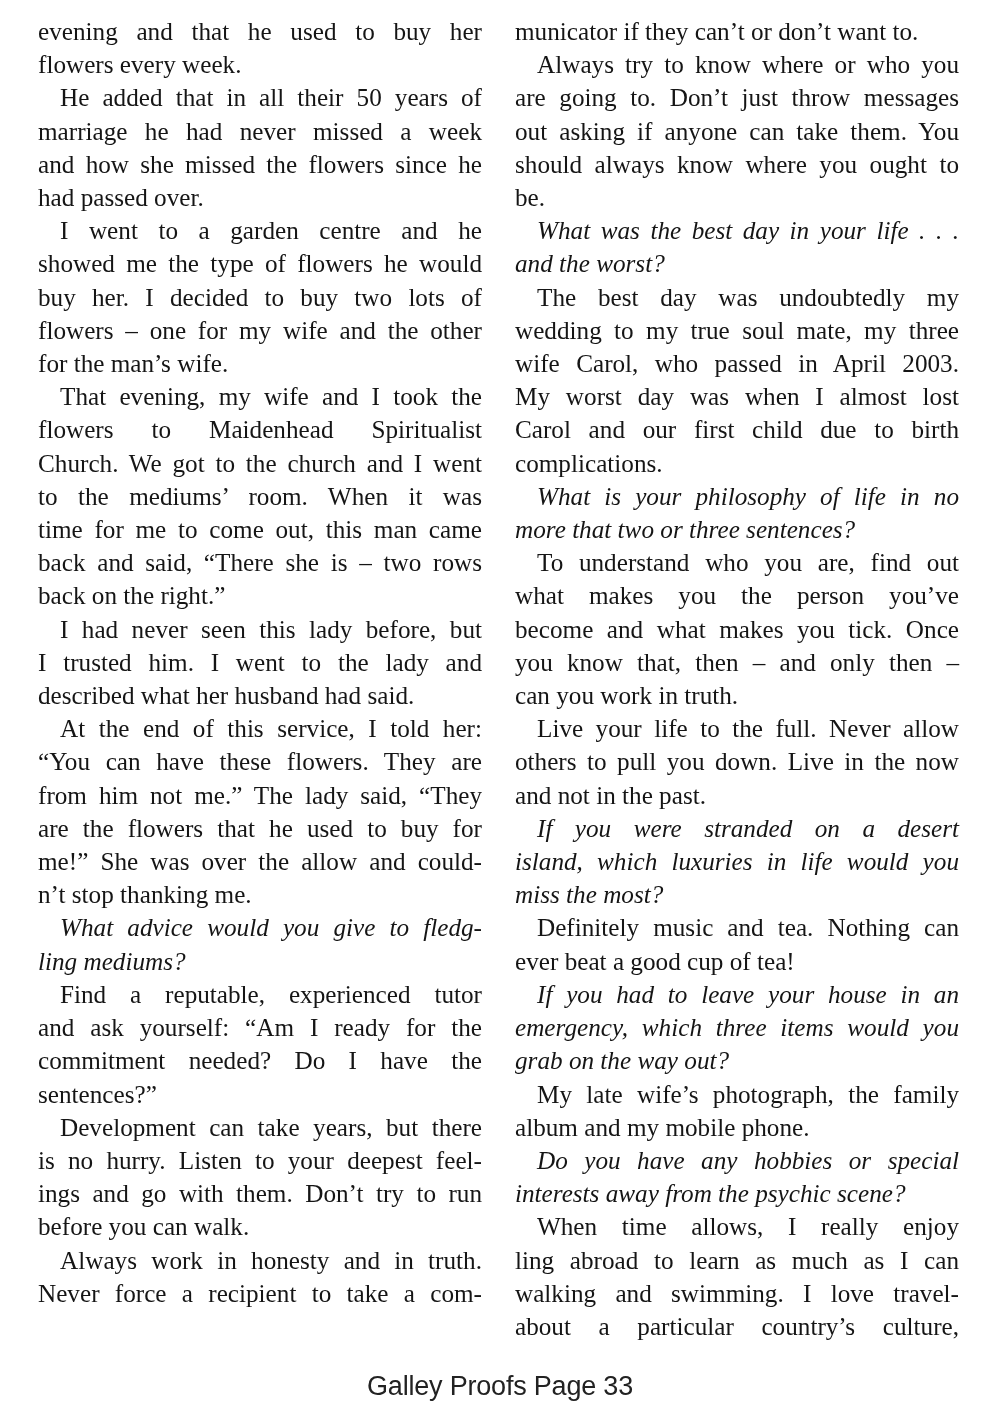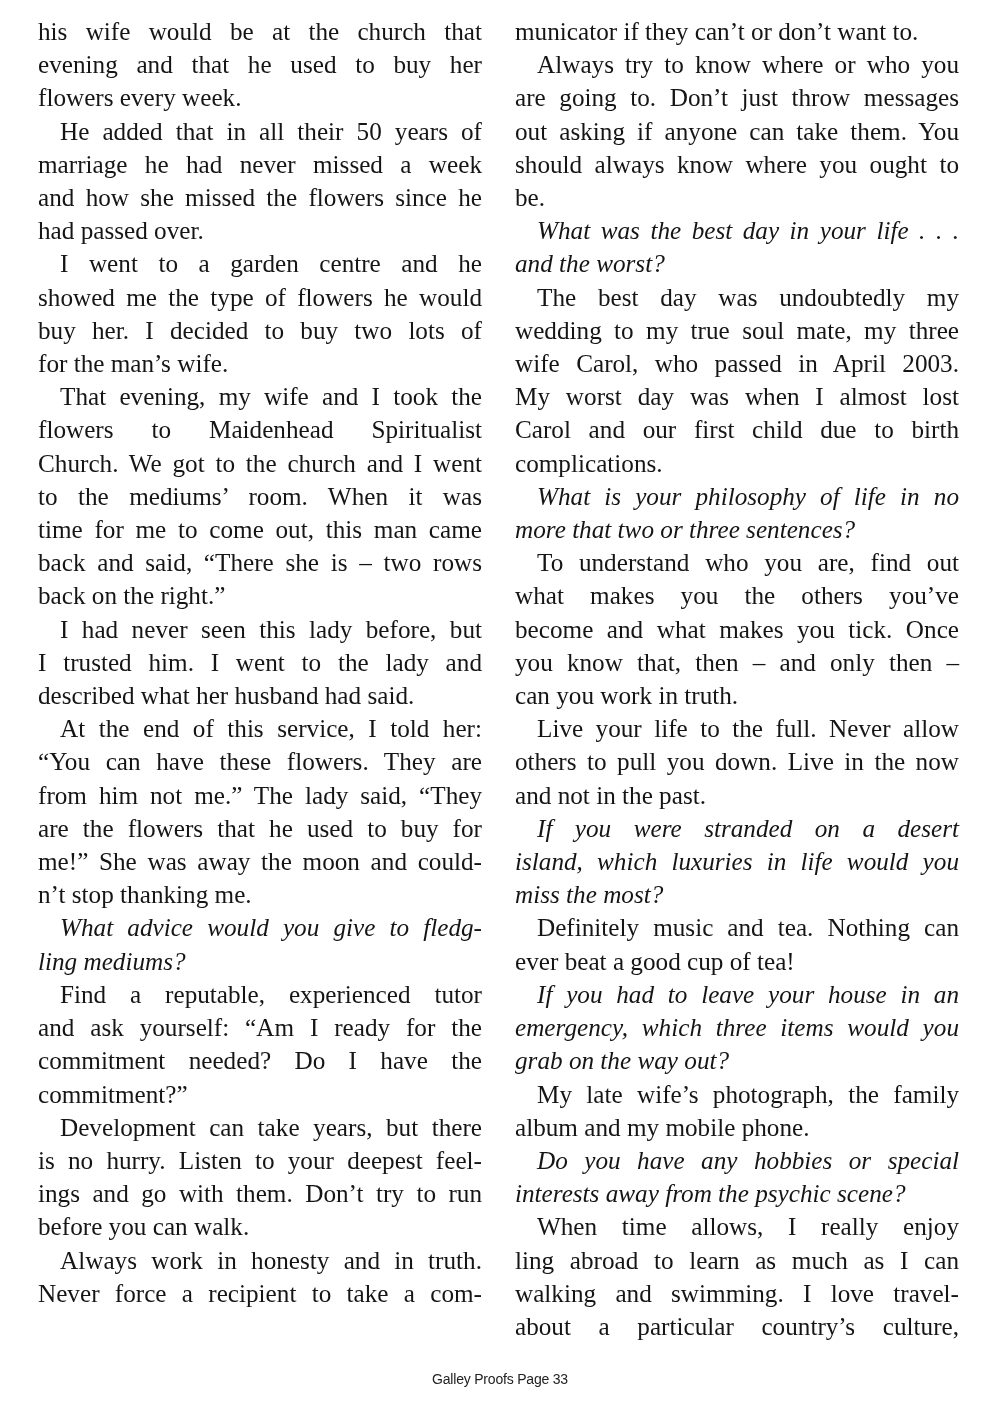--- a/index.html
+++ b/index.html
@@ -15,44 +15,44 @@
     }
     .col-left { left: 38px; }
     .col-right { left: 515px; }
     .para { margin: 0; text-align: justify; text-indent: 22px; }
     .para.noindent { text-indent: 0; }
     .para.q { font-style: italic; }
     .line { display: block; text-align: justify; text-align-last: justify; white-space: nowrap; }
     .line.last { text-align-last: left; }
     .footer {
       position: absolute; top: 1371px; left: 0; width: 1000px; text-align: center;
-      font-family: "Liberation Sans", "DejaVu Sans", sans-serif; font-size: 14px; color: #222;
+      font-family: "Liberation Sans", "DejaVu Sans", sans-serif; font-size: 27px; color: #222;
       letter-spacing: -0.2px;
     }
   </style>
 </head>
 <body>
 
 <div class="page">
   <div class="col col-left">
       <p class="para noindent" style="text-indent: 0px;">
-        <span class="line">his wife would be at the church that</span>
         <span class="line">evening and that he used to buy her</span>
         <span class="line last">flowers every week.</span>
       </p>
       <p class="para" style="text-indent: 0px;">
         <span class="line" style="padding-left: 22px;">He added that in all their 50 years of</span>
         <span class="line">marriage he had never missed a week</span>
         <span class="line">and how she missed the flowers since he</span>
         <span class="line last">had passed over.</span>
       </p>
       <p class="para" style="text-indent: 0px;">
         <span class="line" style="padding-left: 22px;">I went to a garden centre and he</span>
         <span class="line">showed me the type of flowers he would</span>
         <span class="line">buy her. I decided to buy two lots of</span>
+        <span class="line">flowers – one for my wife and the other</span>
         <span class="line last">for the man’s wife.</span>
       </p>
       <p class="para" style="text-indent: 0px;">
         <span class="line" style="padding-left: 22px;">That evening, my wife and I took the</span>
         <span class="line">flowers to Maidenhead Spiritualist</span>
         <span class="line">Church. We got to the church and I went</span>
         <span class="line">to the mediums’ room. When it was</span>
         <span class="line">time for me to come out, this man came</span>
         <span class="line">back and said, “There she is – two rows</span>
         <span class="line last">back on the right.”</span>
@@ -60,32 +60,32 @@
       <p class="para" style="text-indent: 0px;">
         <span class="line" style="padding-left: 22px;">I had never seen this lady before, but</span>
         <span class="line">I trusted him. I went to the lady and</span>
         <span class="line last">described what her husband had said.</span>
       </p>
       <p class="para" style="text-indent: 0px;">
         <span class="line" style="padding-left: 22px;">At the end of this service, I told her:</span>
         <span class="line">“You can have these flowers. They are</span>
         <span class="line">from him not me.” The lady said, “They</span>
         <span class="line">are the flowers that he used to buy for</span>
-        <span class="line">me!” She was away the moon and could-</span>
+        <span class="line">me!” She was over the allow and could-</span>
         <span class="line last">n’t stop thanking me.</span>
       </p>
       <p class="para q" style="text-indent: 0px;">
         <span class="line" style="padding-left: 22px;">What advice would you give to fledg-</span>
         <span class="line last">ling mediums?</span>
       </p>
       <p class="para" style="text-indent: 0px;">
         <span class="line" style="padding-left: 22px;">Find a reputable, experienced tutor</span>
         <span class="line">and ask yourself: “Am I ready for the</span>
         <span class="line">commitment needed? Do I have the</span>
-        <span class="line last">commitment?”</span>
+        <span class="line last">sentences?”</span>
       </p>
       <p class="para" style="text-indent: 0px;">
         <span class="line" style="padding-left: 22px;">Development can take years, but there</span>
         <span class="line">is no hurry. Listen to your deepest feel-</span>
         <span class="line">ings and go with them. Don’t try to run</span>
         <span class="line last">before you can walk.</span>
       </p>
       <p class="para" style="text-indent: 0px;">
         <span class="line" style="padding-left: 22px;">Always work in honesty and in truth.</span>
         <span class="line">Never force a recipient to take a com-</span>
@@ -113,21 +113,21 @@
         <span class="line">My worst day was when I almost lost</span>
         <span class="line">Carol and our first child due to birth</span>
         <span class="line last">complications.</span>
       </p>
       <p class="para q" style="text-indent: 0px;">
         <span class="line" style="padding-left: 22px;">What is your philosophy of life in no</span>
         <span class="line last">more that two or three sentences?</span>
       </p>
       <p class="para" style="text-indent: 0px;">
         <span class="line" style="padding-left: 22px;">To understand who you are, find out</span>
-        <span class="line">what makes you the others you’ve</span>
+        <span class="line">what makes you the person you’ve</span>
         <span class="line">become and what makes you tick. Once</span>
         <span class="line">you know that, then – and only then –</span>
         <span class="line last">can you work in truth.</span>
       </p>
       <p class="para" style="text-indent: 0px;">
         <span class="line" style="padding-left: 22px;">Live your life to the full. Never allow</span>
         <span class="line">others to pull you down. Live in the now</span>
         <span class="line last">and not in the past.</span>
       </p>
       <p class="para q" style="text-indent: 0px;">

